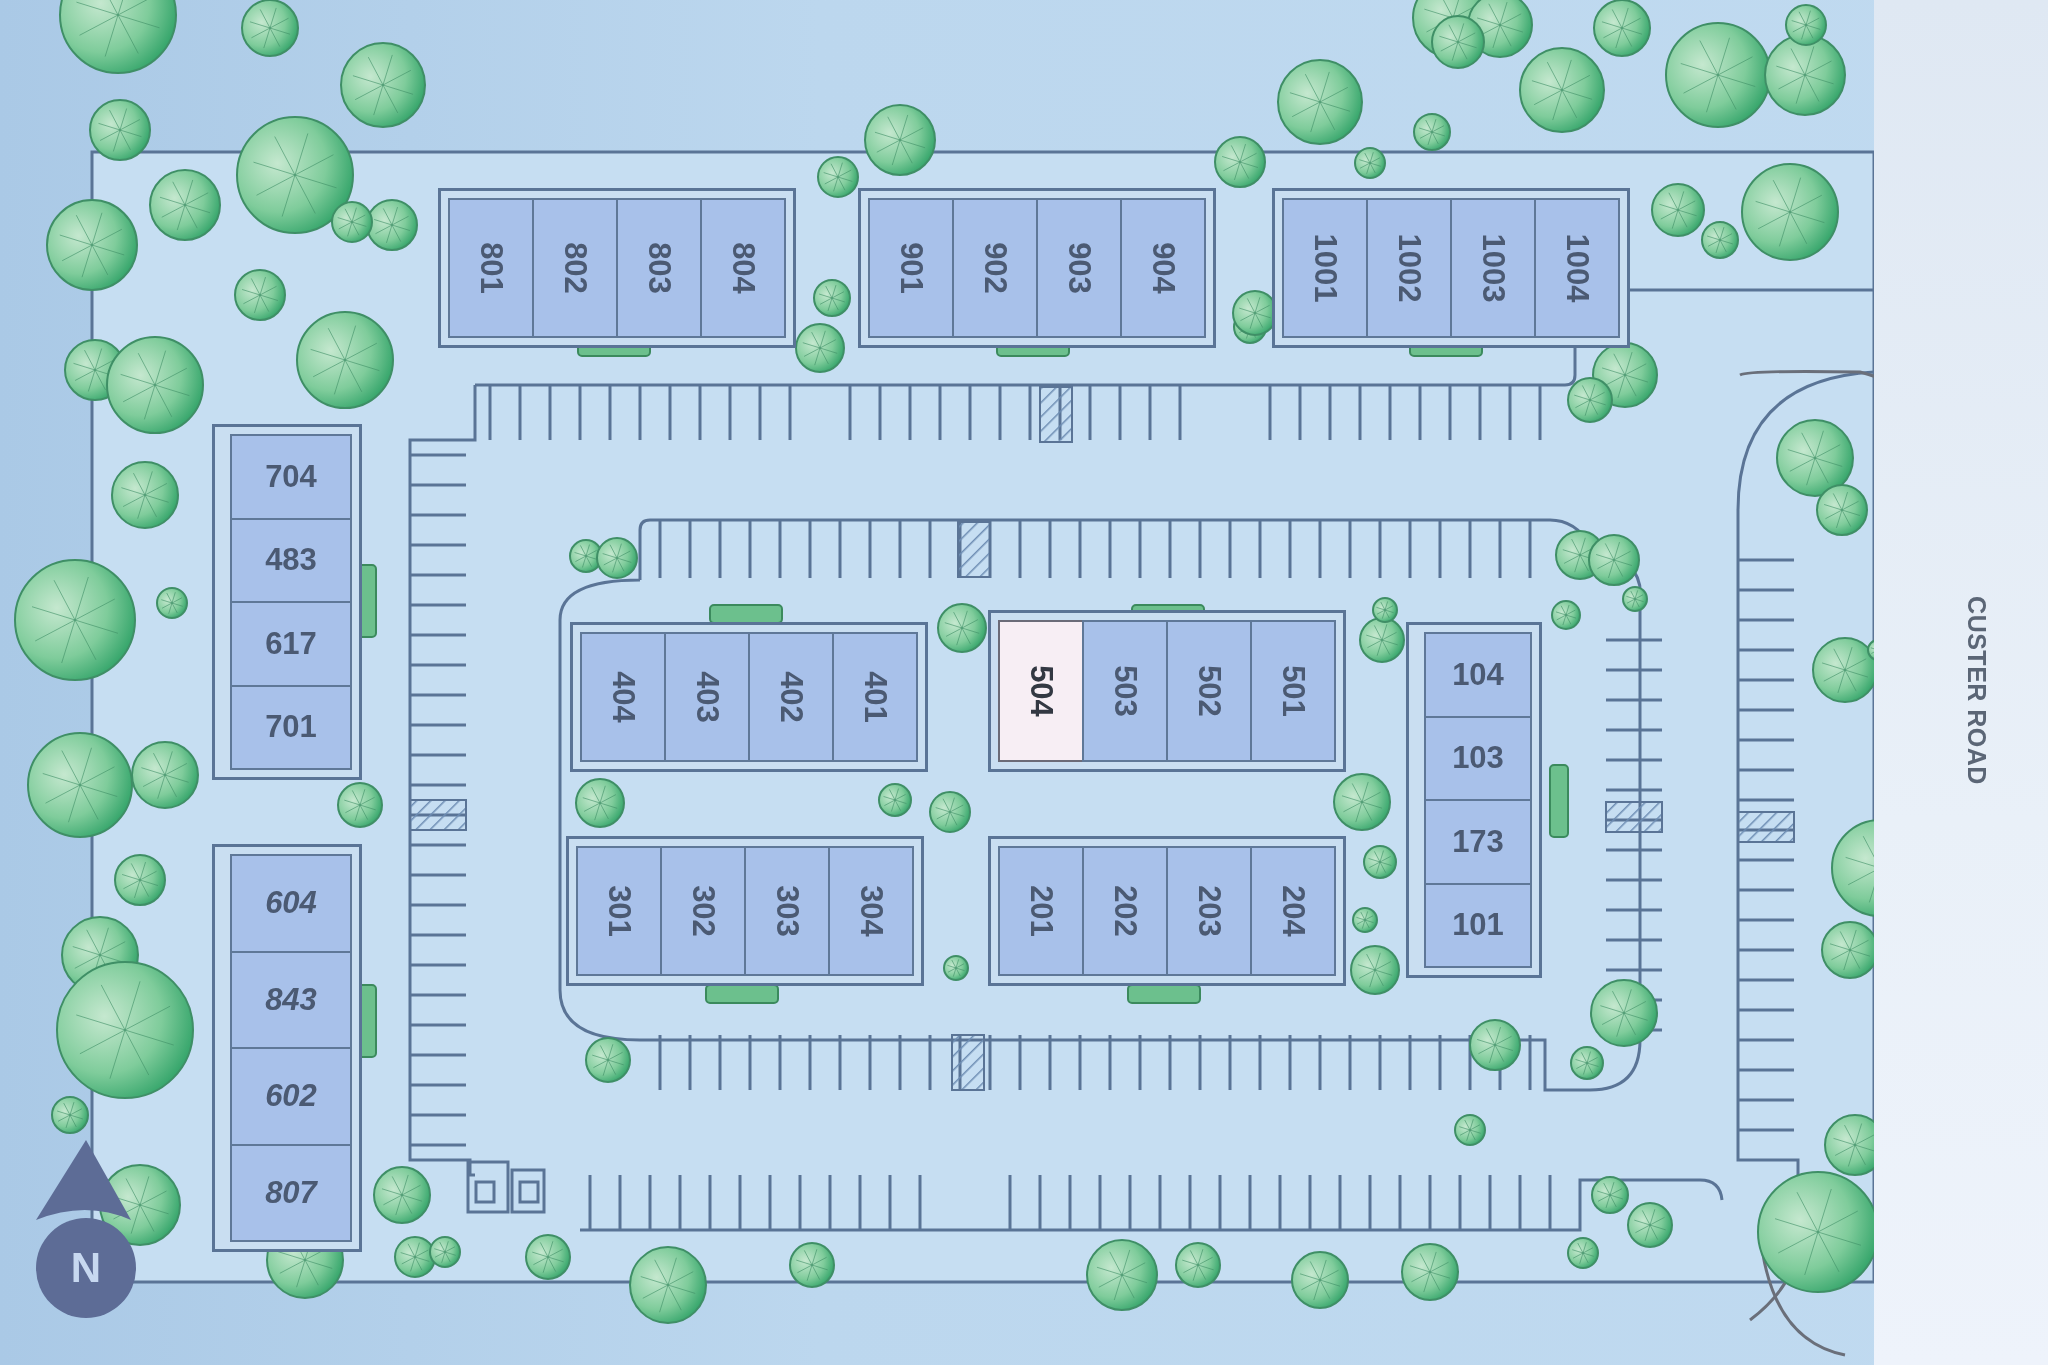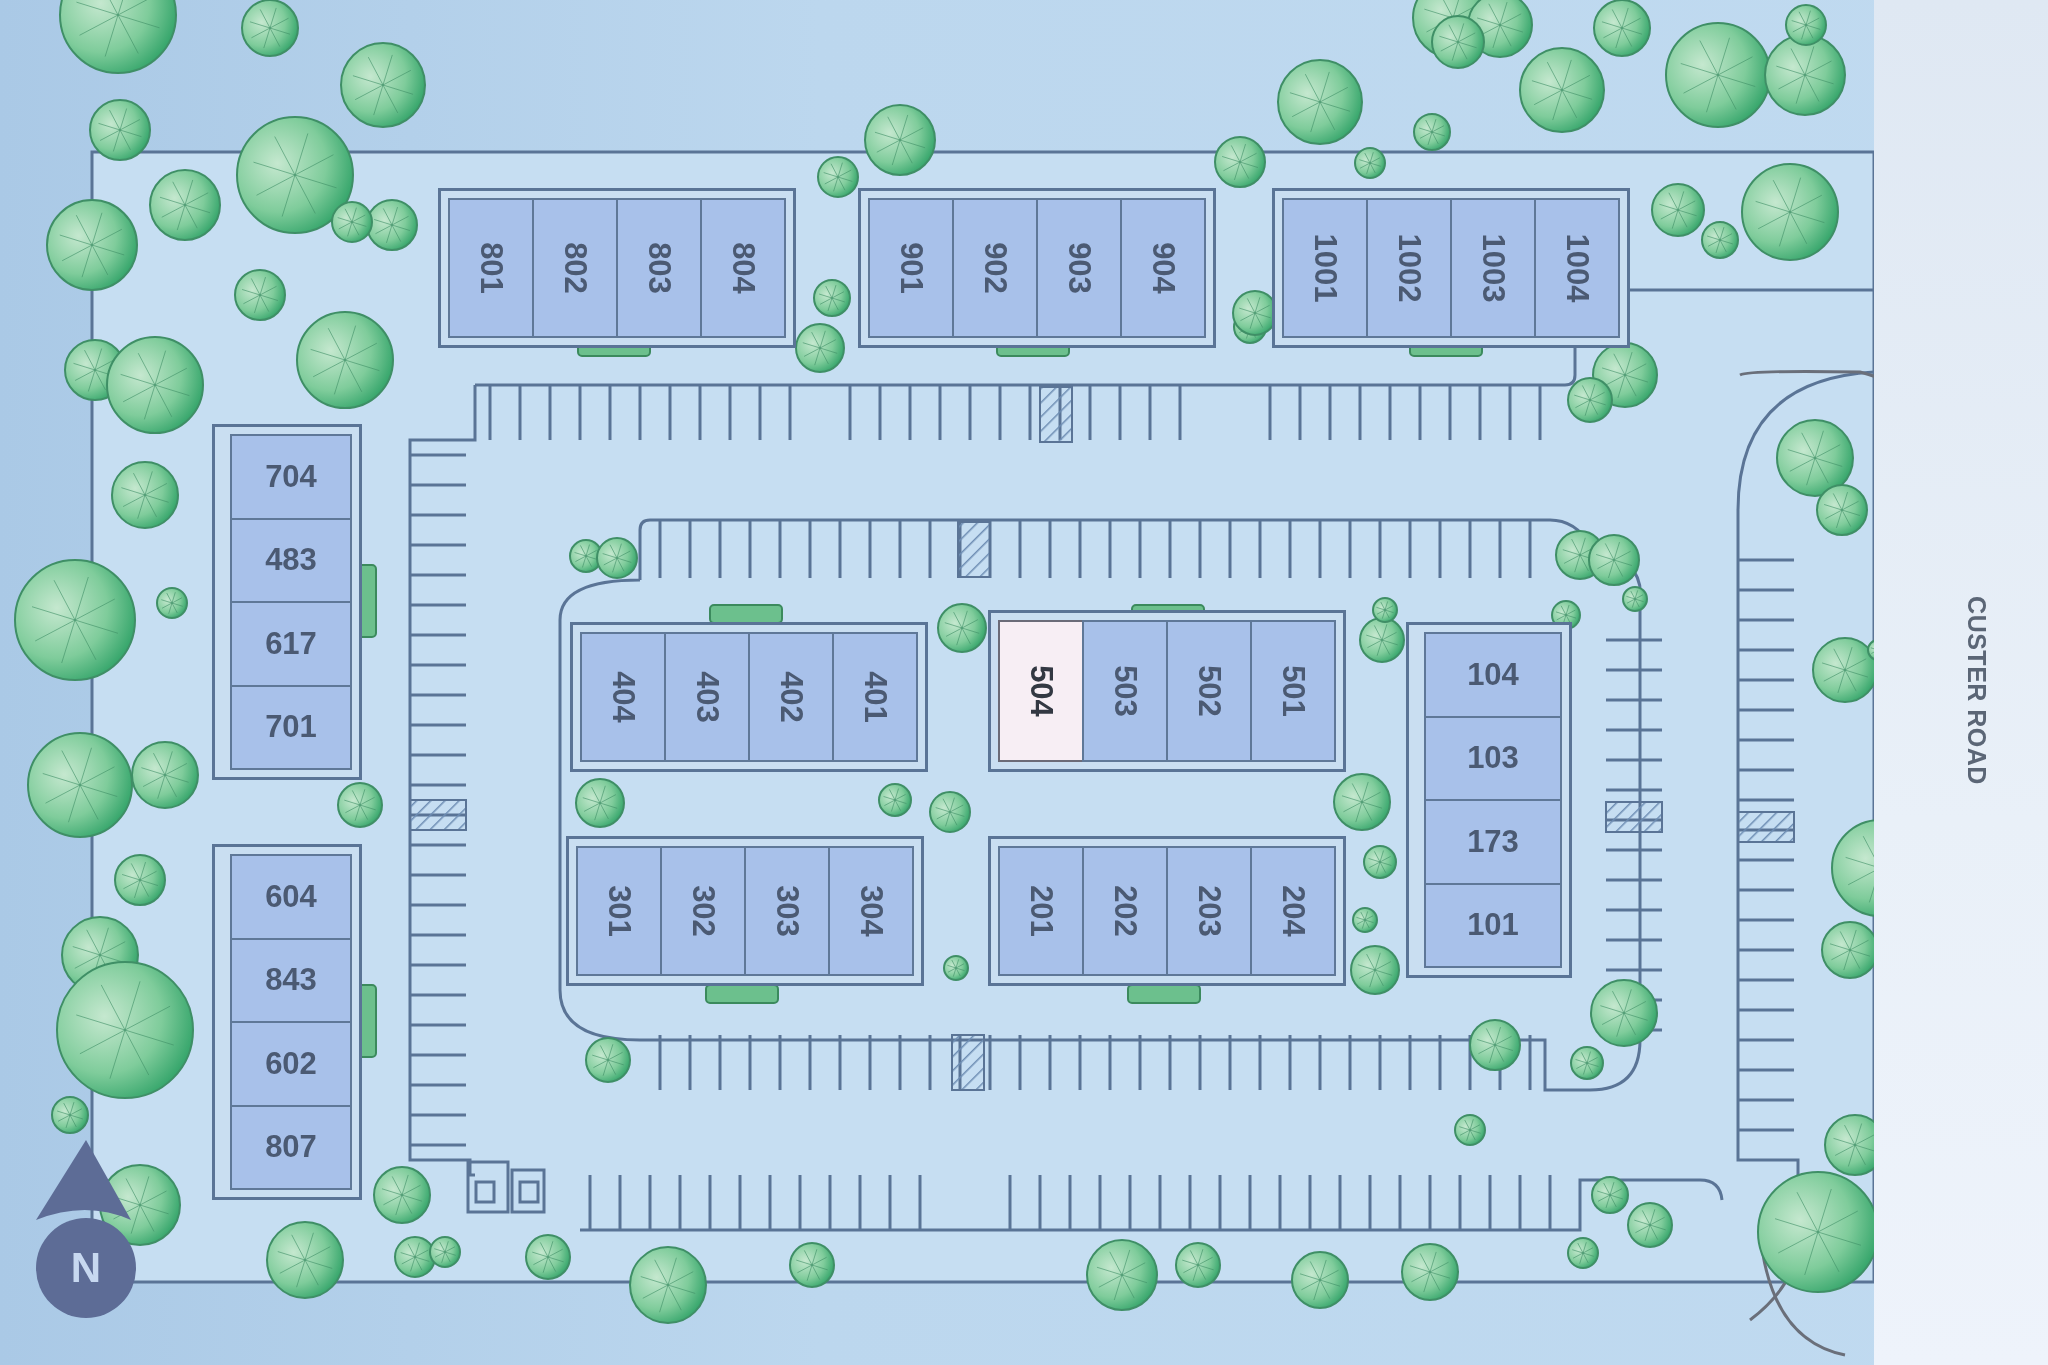--- a/index.html
+++ b/index.html
@@ -1165,21 +1165,21 @@
           <span>483</span>
         </div>
         <div class="unit">
           <span>617</span>
         </div>
         <div class="unit">
           <span>701</span>
         </div>
       </div>
     </div>
-    <div class="bldg" style="left: 212px; top: 844px; width: 150px; height: 356px;">
+    <div class="bldg" style="left: 212px; top: 844px; width: 150px; height: 408px; font-style: italic;">
       <div class="units v">
         <div class="unit">
           <span>604</span>
         </div>
         <div class="unit">
           <span>843</span>
         </div>
         <div class="unit">
           <span>602</span>
         </div>
@@ -1245,21 +1245,21 @@
           <span>202</span>
         </div>
         <div class="unit">
           <span>203</span>
         </div>
         <div class="unit">
           <span>204</span>
         </div>
       </div>
     </div>
-    <div class="bldg" style="left: 1406px; top: 622px; width: 166px; height: 356px;">
+    <div class="bldg" style="left: 1406px; top: 622px; width: 136px; height: 356px;">
       <div class="units v">
         <div class="unit">
           <span>104</span>
         </div>
         <div class="unit">
           <span>103</span>
         </div>
         <div class="unit">
           <span>173</span>
         </div>

